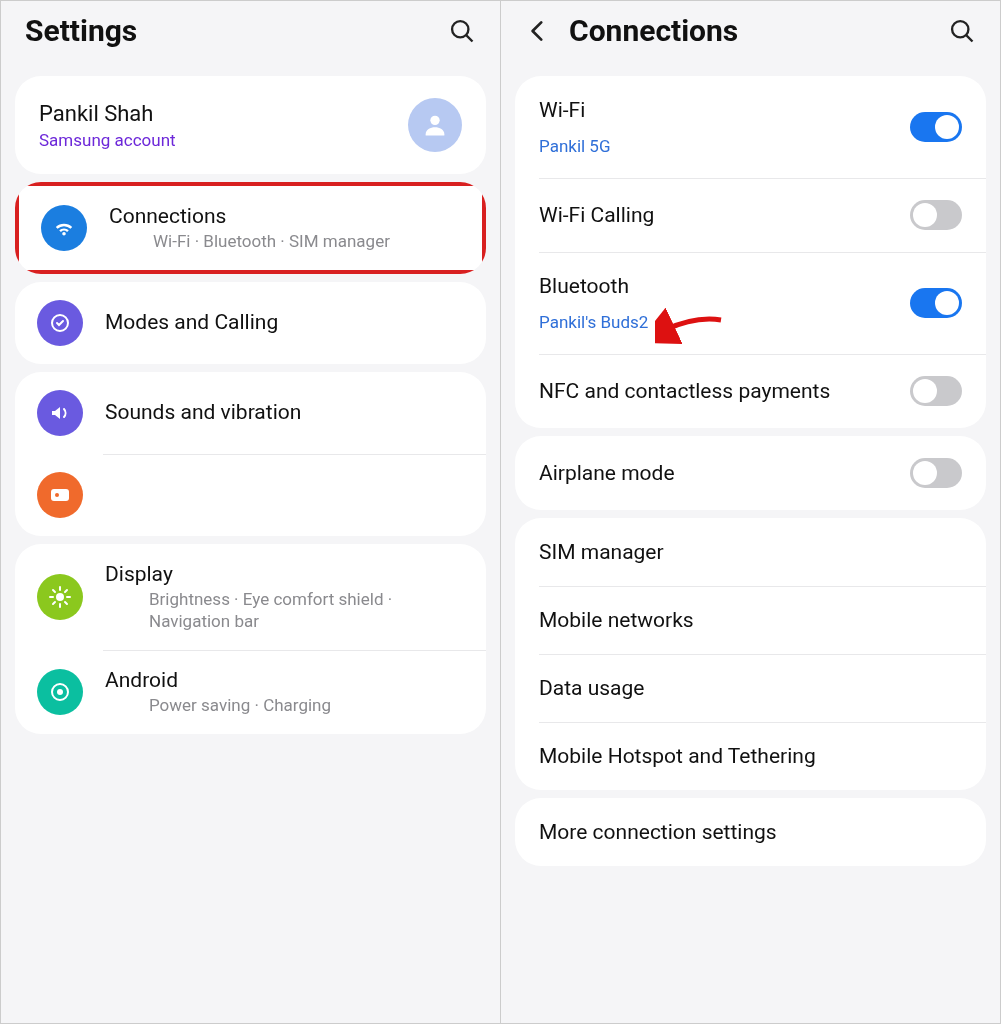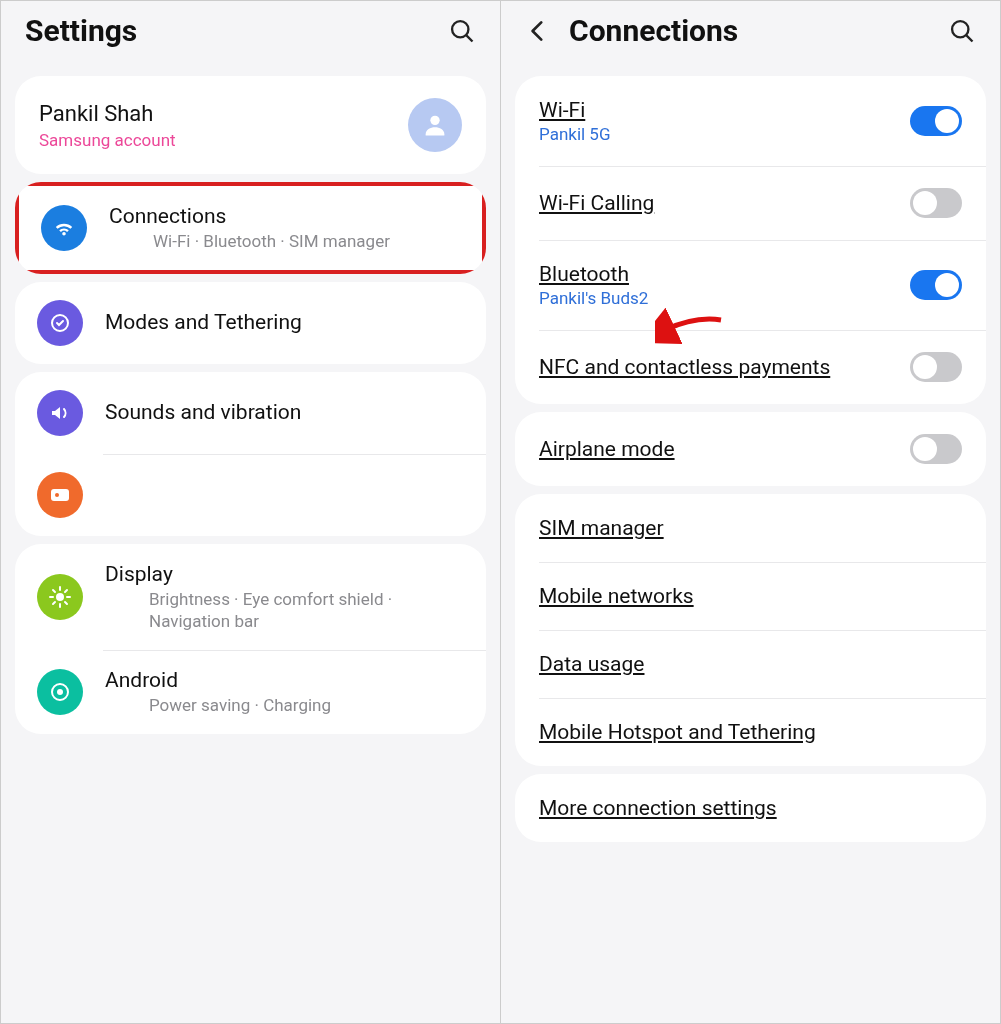--- a/index.html
+++ b/index.html
@@ -52,21 +52,21 @@
   padding: 22px 24px;
 }
 .account-text { flex: 1; }
 .account-name {
   font-size: 22px;
   color: #111;
   margin-bottom: 4px;
 }
 .account-sub {
   font-size: 17px;
-  color: #ec4899;
+  color: #6d28d9;
 }
 .avatar {
   width: 54px;
   height: 54px;
   border-radius: 50%;
   background: #b7c9f2;
   display: flex;
   align-items: center;
   justify-content: center;
 }
@@ -127,26 +127,25 @@
   left: 24px;
   right: 0;
   top: 0;
   height: 1px;
   background: #e8e8ea;
 }
 .crow-text { flex: 1; }
 .crow-title {
   font-size: 21px;
   color: #111;
-  text-decoration: underline;
 }
 .crow-sub {
   font-size: 17px;
   color: #2f6fd8;
-  margin-top: 2px;
+  margin-top: 14px;
 }
 .toggle {
   width: 52px;
   height: 30px;
   border-radius: 15px;
   position: relative;
   flex-shrink: 0;
 }
 .toggle::after {
   content: "";
@@ -213,21 +212,21 @@
       </div>
       <div class="card">
         <div class="row">
           <div class="row-icon" style="background: rgb(106, 90, 224);">
             <svg viewBox="0 0 24 24">
               <circle cx="12" cy="12" r="8" fill="none" stroke="#fff" stroke-width="2"></circle>
               <path d="M9 12l2 2 4-4" fill="none" stroke="#fff" stroke-width="2" stroke-linecap="round"></path>
             </svg>
           </div>
           <div class="row-text">
-            <div class="row-title">Modes and Tethering</div>
+            <div class="row-title">Modes and Calling</div>
           </div>
         </div>
       </div>
       <div class="card">
         <div class="row">
           <div class="row-icon" style="background: rgb(106, 90, 224);">
             <svg viewBox="0 0 24 24">
               <path d="M4 10v4h3l5 4V6l-5 4H4z"></path>
               <path d="M16 8a6 6 0 010 8" fill="none" stroke="#fff" stroke-width="2" stroke-linecap="round"></path>
             </svg>

